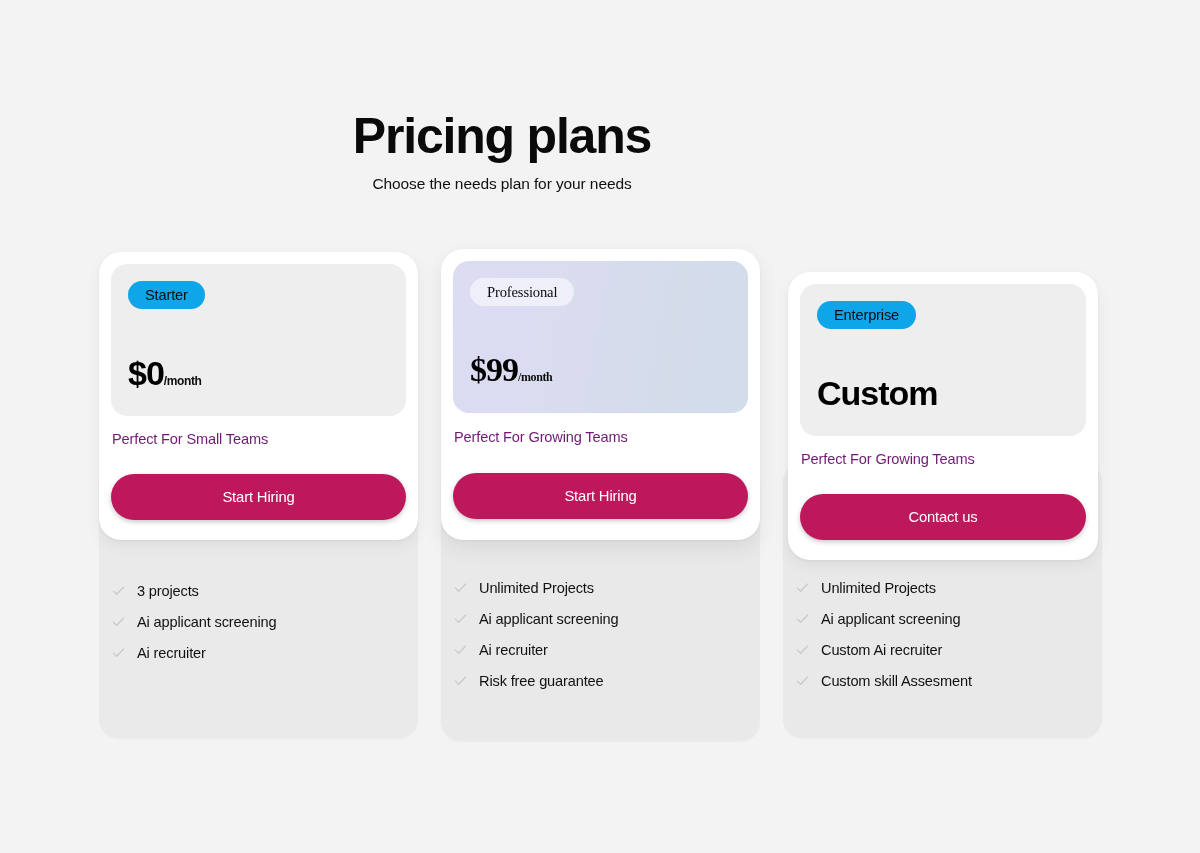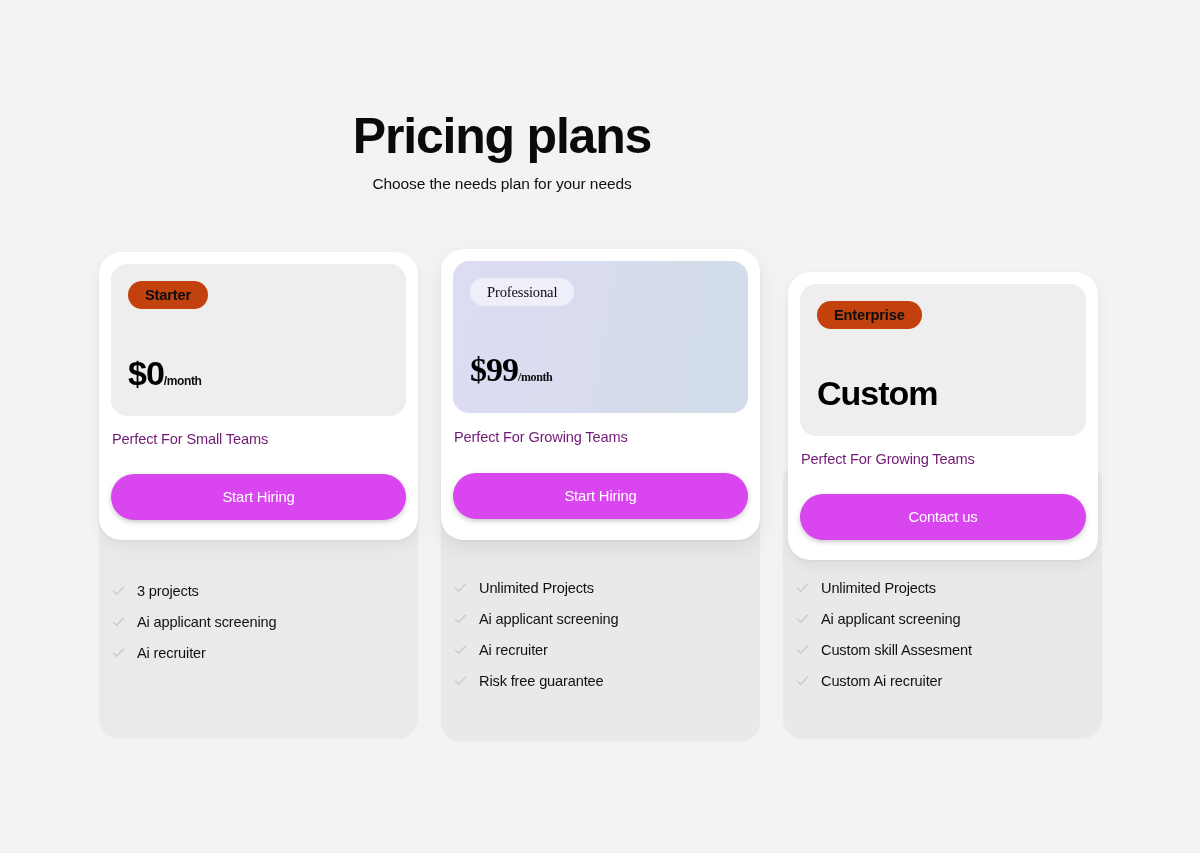--- a/index.html
+++ b/index.html
@@ -158,25 +158,25 @@
     font-family: Liberation Serif, serif;
   }
 
   .badge {
     position: absolute;
     left: 17px;
     top: 17px;
     height: 28px;
     padding: 0 17px;
     border-radius: 999px;
-    background: #c2410c;
+    background: #0ea5e9;
     display: flex;
     align-items: center;
     font-size: 14.6px;
-    font-weight: 700;
+    font-weight: 400;
     color: #0d0d0d;
     letter-spacing: -0.15px;
   }
 
   .plan-1 .badge {
     background: rgba(255,255,255,0.55);
     font-weight: 400;
   }
 
   .price-wrap {
@@ -215,21 +215,21 @@
   .plan-1 .plan-tagline { top: 180px; }
 
   .cta-button {
     position: absolute;
     left: 12px;
     right: 12px;
     top: 222px;
     height: 46px;
     border: none;
     border-radius: 999px;
-    background: #d946ef;
+    background: #be185d;
     color: #ffffff;
     font-family: "Liberation Sans", sans-serif;
     font-size: 14.8px;
     font-weight: 500;
     letter-spacing: -0.15px;
     cursor: pointer;
     box-shadow: 0 2px 5px rgba(0,0,0,0.22);
   }
 
   .plan-1 .cta-button { top: 224px; }
@@ -356,29 +356,29 @@
               </svg>
           </span>
           <span class="feature-label">Ai applicant screening</span>
         </div>
         <div class="feature-row">
           <span class="check-icon">
             <svg viewBox="0 0 16 16" width="15" height="15" fill="none" stroke="currentColor" stroke-width="1.3" stroke-linecap="round" stroke-linejoin="round">
                 <path d="M2.5 8.6 L6 12 L13.5 4.3"></path>
               </svg>
           </span>
+          <span class="feature-label">Custom Ai recruiter</span>
+        </div>
+        <div class="feature-row">
+          <span class="check-icon">
+            <svg viewBox="0 0 16 16" width="15" height="15" fill="none" stroke="currentColor" stroke-width="1.3" stroke-linecap="round" stroke-linejoin="round">
+                <path d="M2.5 8.6 L6 12 L13.5 4.3"></path>
+              </svg>
+          </span>
           <span class="feature-label">Custom skill Assesment</span>
-        </div>
-        <div class="feature-row">
-          <span class="check-icon">
-            <svg viewBox="0 0 16 16" width="15" height="15" fill="none" stroke="currentColor" stroke-width="1.3" stroke-linecap="round" stroke-linejoin="round">
-                <path d="M2.5 8.6 L6 12 L13.5 4.3"></path>
-              </svg>
-          </span>
-          <span class="feature-label">Custom Ai recruiter</span>
         </div>
       </div>
     </div>
 
     <div class="plan-card">
       <div class="price-panel">
         <div class="badge">Enterprise</div>
         <div class="price-wrap">
           <span class="price-amount">Custom</span>
           <span class="price-period"></span>

